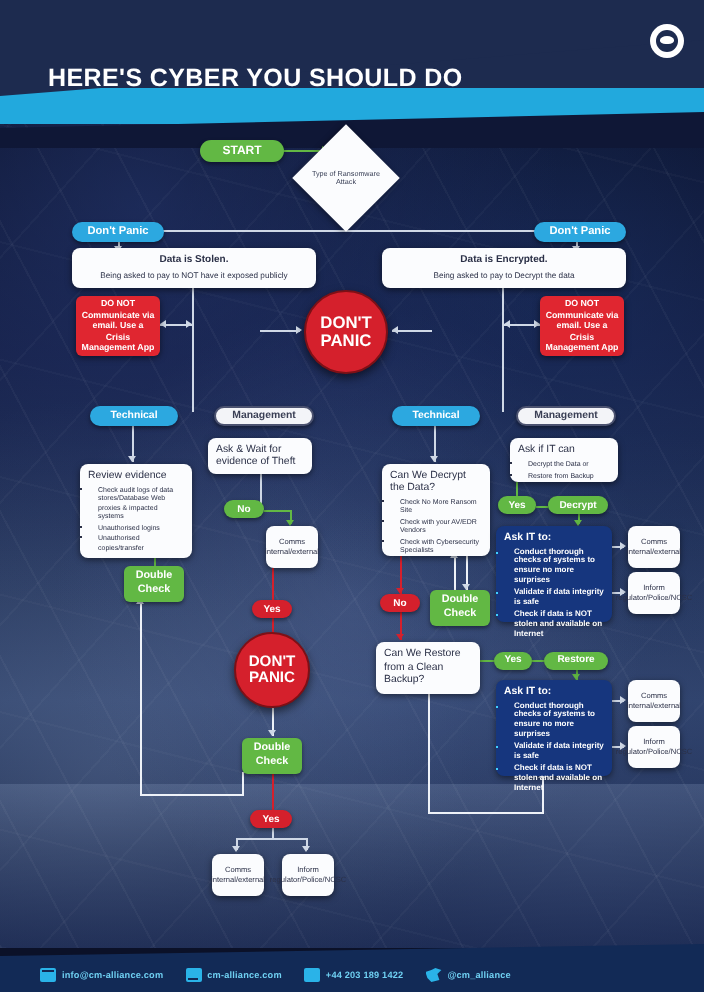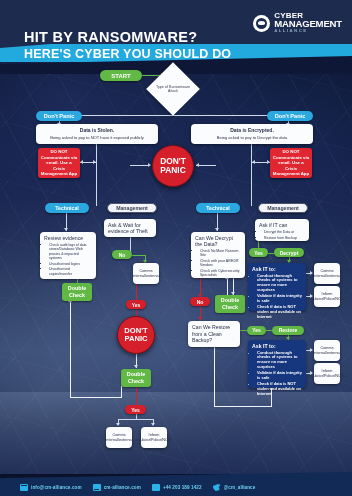--- a/index.html
+++ b/index.html
@@ -111,33 +111,27 @@
   <div class="bg">
     <div class="bg-city"></div>
   </div>
 
   <div class="hdr-cyan"></div>
   <div class="hdr-dark"></div>
   <div class="hdr-slant"></div>
   <div class="hdr-bot"></div>
 
   <div class="hdr-title">
-    <div class="l1">HIT BY RANSOMWARE?</div>
     <div class="l2">HERE'S CYBER YOU SHOULD DO</div>
   </div>
 
   <div class="logo">
     <span class="logo-mark">
         <i></i>
       </span>
-    <span class="logo-txt">
-      <span class="t1">CYBER</span>
-      <span class="t2">MANAGEMENT</span>
-      <span class="t3">ALLIANCE</span>
-    </span>
   </div>
 
   <div class="node pill green" style="left:100px;top:70px;width:42px;height:11px;font-size:6px;">START</div>
   <div class="ln grn" style="left:142px;top:75px;width:20px;height:1px;"></div>
   <div class="ar rt grn" style="left:161px;top:72.6px;"></div>
 
   <div class="diamond" style="left:154px;top:70px;width:38px;height:38px;">
     <div class="dtxt">Type of Ransomware Attack</div>
   </div>
 

